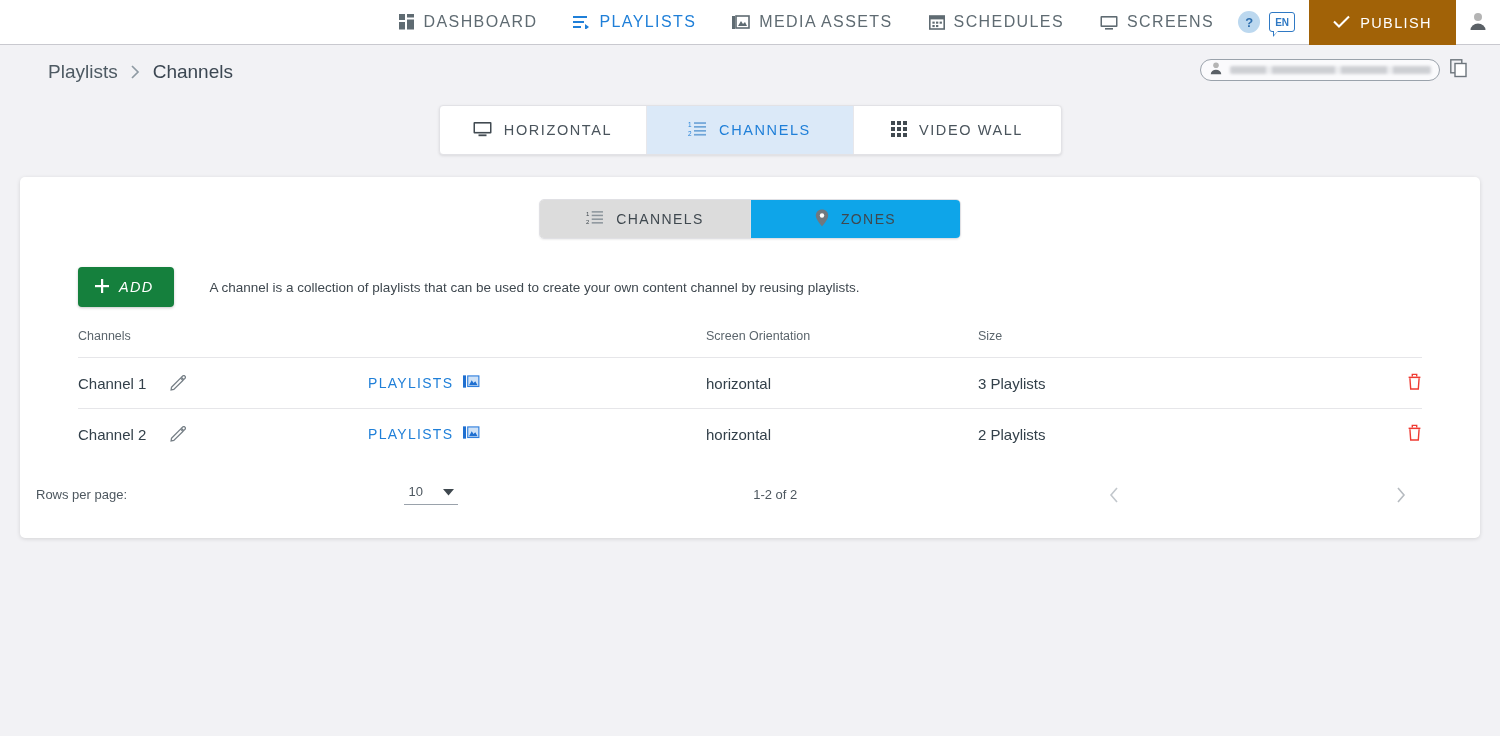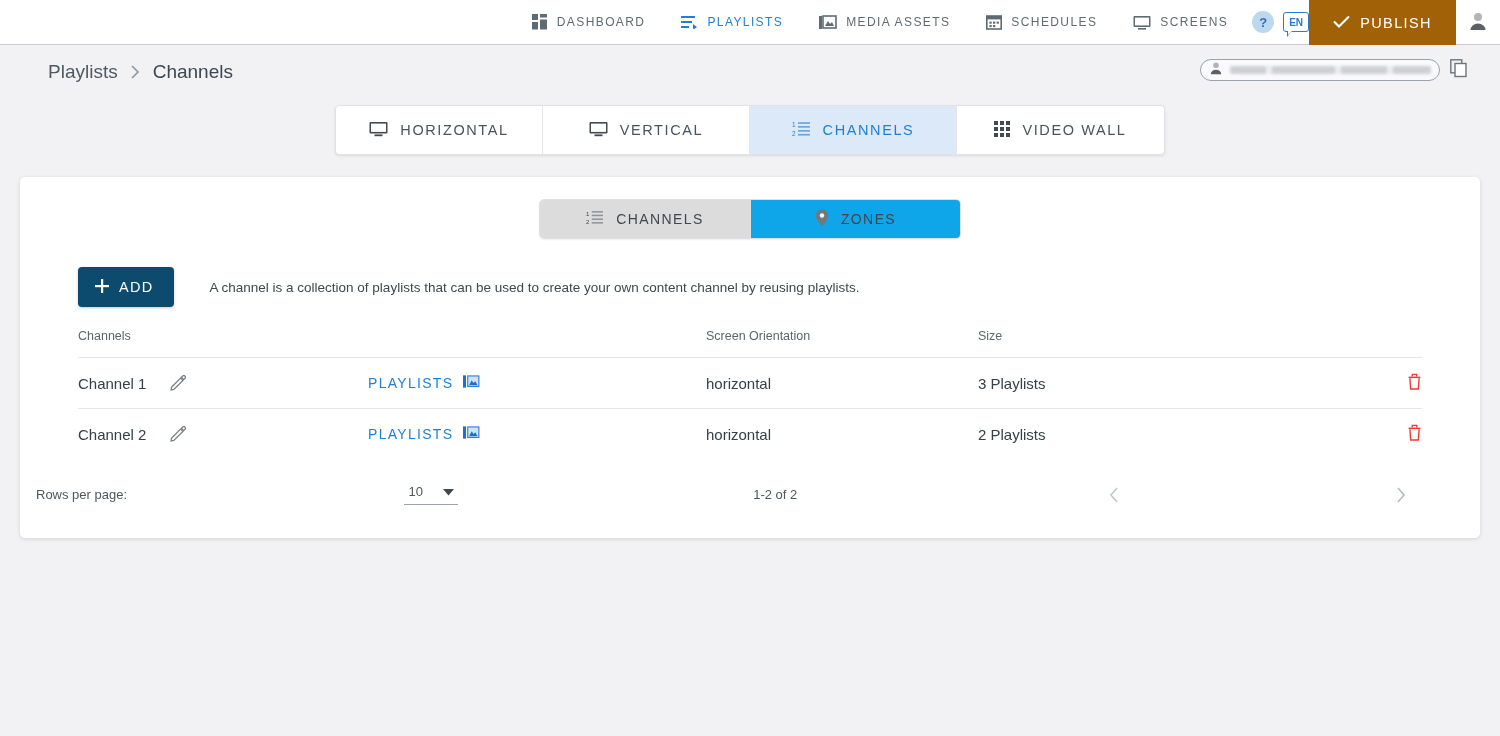--- a/index.html
+++ b/index.html
@@ -17,39 +17,40 @@
     display: flex;
     align-items: stretch;
     justify-content: flex-end;
     border-bottom: 1px solid #c9c9cf;
     position: relative;
   }
   .nav-items { display: flex; align-items: center; }
   .nav-item {
     display: flex; align-items: center; gap: 9px;
     padding: 0 18px; height: 45px;
-    font-size: 12px; letter-spacing: 1.4px;
+    font-size: 16px; letter-spacing: 1.4px;
     color: #5f6b72; cursor: pointer;
     white-space: nowrap;
   }
   .nav-item.active { color: #1f7fd8; }
   .nav-ico { display: flex; align-items: center; justify-content: center; }
 
   .help-btn {
     width: 22px; height: 22px; border-radius: 50%;
     background: #bcd8ef; color: #2f6fae;
     display: flex; align-items: center; justify-content: center;
     font-size: 13px; font-weight: bold; margin: 0 9px 0 6px;
     align-self: center; cursor: pointer;
   }
   .lang-chip {
     position: relative; align-self: center; cursor: pointer;
     width: 26px; height: 20px; border: 1.6px solid #2f79c4; border-radius: 3px;
     color: #2f79c4; font-size: 10px; font-weight: bold;
     display: flex; align-items: center; justify-content: center;
+    margin-right: 14px;
   }
   .lang-chip:after {
     content: ""; position: absolute; left: 3px; bottom: -6px;
     width: 0; height: 0;
     border-left: 5px solid #2f79c4;
     border-bottom: 6px solid transparent;
   }
   .lang-chip:before {
     content: ""; position: absolute; left: 4px; bottom: -3.5px;
     width: 0; height: 0; z-index: 1;
@@ -127,24 +128,25 @@
   }
   .seg.selected { background: #dcdcdc; }
   .seg + .seg { border-left: 1px solid #e0e0e4; }
 
   .action-row {
     display: flex; align-items: center; gap: 36px;
     padding: 28px 58px 0 58px;
   }
   .add-btn {
     display: flex; align-items: center; gap: 9px;
-    background: #0c4a6e; color: #fff;
+    background: #15803d; color: #fff;
     height: 40px; padding: 0 20px 0 16px; border-radius: 4px;
     font-size: 14.5px; letter-spacing: 1.3px; cursor: pointer;
     box-shadow: 0 1px 3px rgba(0,0,0,.22);
+    font-style: italic;
   }
   .hint { font-size: 13.5px; color: #3f484f; }
 
   
   table { width: calc(100% - 116px); margin: 22px 58px 0 58px; border-collapse: collapse; }
   thead th {
     text-align: left; font-size: 12.5px; font-weight: normal;
     color: #5c666d; padding: 0 0 14px 0;
   }
   tbody td {
@@ -307,30 +309,20 @@
       <span>
         <svg width="19" height="16" viewBox="0 0 19 16">
             <rect x="0.5" y="1" width="18" height="11.5" rx="1" fill="#414a51"></rect>
             <rect x="2" y="2.6" width="15" height="8.3" fill="#ffffff"></rect>
             <rect x="5.5" y="13.4" width="8" height="1.8" fill="#414a51"></rect>
           </svg>
       </span>
       <span>HORIZONTAL</span>
     </div>
 
-    <div class="tab">
-      <span>
-        <svg width="19" height="16" viewBox="0 0 19 16">
-            <rect x="0.5" y="1" width="18" height="11.5" rx="1" fill="#414a51"></rect>
-            <rect x="2" y="2.6" width="15" height="8.3" fill="#ffffff"></rect>
-            <rect x="5.5" y="13.4" width="8" height="1.8" fill="#414a51"></rect>
-          </svg>
-      </span>
-      <span>VERTICAL</span>
-    </div>
 
     <div class="tab active">
       <span>
         <svg width="19" height="16" viewBox="0 0 19 16">
             <text x="0" y="6" font-size="6.4" fill="#1f7fd8" font-family="Liberation Sans">1</text>
             <text x="0" y="14.6" font-size="6.4" fill="#1f7fd8" font-family="Liberation Sans">2</text>
             <rect x="6" y="1.2" width="12" height="1.7" fill="#6fa5d8"></rect>
             <rect x="6" y="5" width="12" height="1.7" fill="#6fa5d8"></rect>
             <rect x="6" y="9" width="12" height="1.7" fill="#6fa5d8"></rect>
             <rect x="6" y="12.9" width="12" height="1.7" fill="#6fa5d8"></rect>

